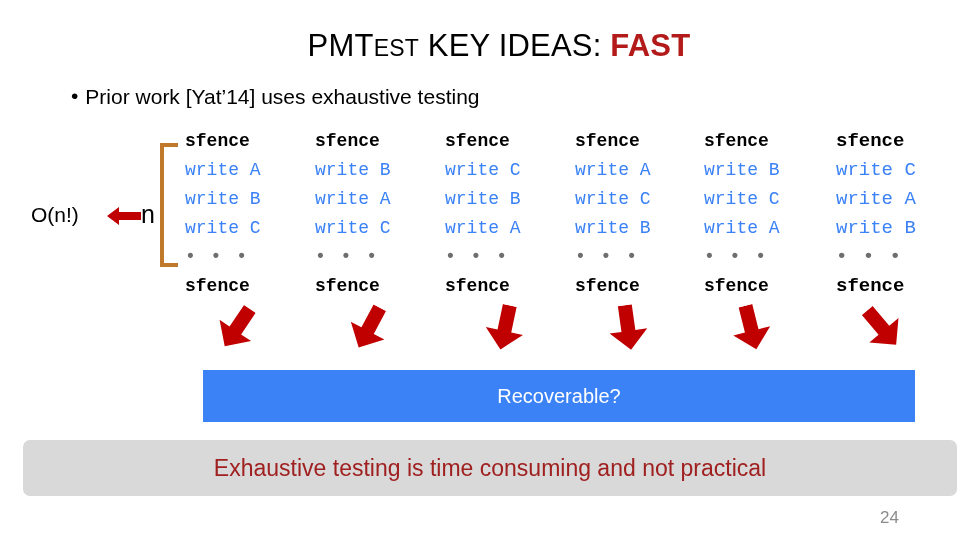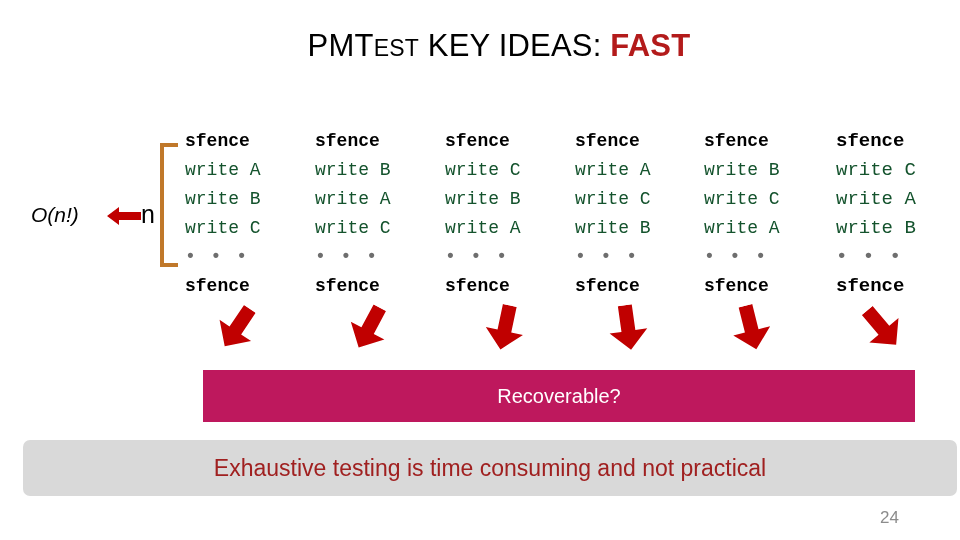--- a/index.html
+++ b/index.html
@@ -59,21 +59,20 @@
   }
 
   
   .ann-on {
     position: absolute;
     left: 12px;
     top: 203px;
     font-size: 21px;
     color: #000000;
     white-space: nowrap;
-    font-style: italic;
   }
   .ann-arrow {
     position: absolute;
     left: 88px;
     top: 206px;
     width: 34px;
     height: 20px;
   }
   .ann-n {
     position: absolute;
@@ -107,21 +106,21 @@
     font-family: Liberation Mono, monospace;
     font-size: 18px;
     line-height: 29px;
     white-space: nowrap;
   }
   .col .fence {
     color: #000000;
     font-weight: bold;
   }
   .col .op {
-    color: #14532d;
+    color: #3b82f6;
   }
   .col .dots {
     color: #6E6E6E;
     font-weight: bold;
     letter-spacing: 2px;
   }
   .col-0 { left: 0px; }
   .col-1 { left: 130px; }
   .col-2 { left: 260px; }
   .col-3 { left: 390px; }
@@ -142,21 +141,21 @@
     height: 46px;
   }
 
   
   .black-bar {
     position: absolute;
     left: 184px;
     top: 370px;
     width: 712px;
     height: 52px;
-    background: #be185d;
+    background: #3b82f6;
     color: #ffffff;
     display: flex;
     align-items: center;
     justify-content: center;
     font-size: 20px;
   }
 
   
   .gray-box {
     position: absolute;
@@ -185,20 +184,21 @@
     color: #8C8C8C;
   }
 </style>
 </head>
 <body>
 
 <div class="slide">
 
   <div class="title"><span>PMT</span><span class="smallcaps">EST</span><span> KEY IDEAS: </span><span class="fast">FAST</span></div>
 
+  <div class="bullet-line"><span class="bullet-dot">•</span><span>Prior work [Yat’14] uses exhaustive testing</span></div>
 
   <div class="ann-on">O(n!)</div>
 
   <div class="ann-arrow">
     <svg width="34" height="20" viewBox="0 0 34 20">
       <polygon points="0,10 12,1 12,6 34,6 34,14 12,14 12,19" fill="#C00000"></polygon>
     </svg>
   </div>
 
   <div class="ann-n">n</div>

